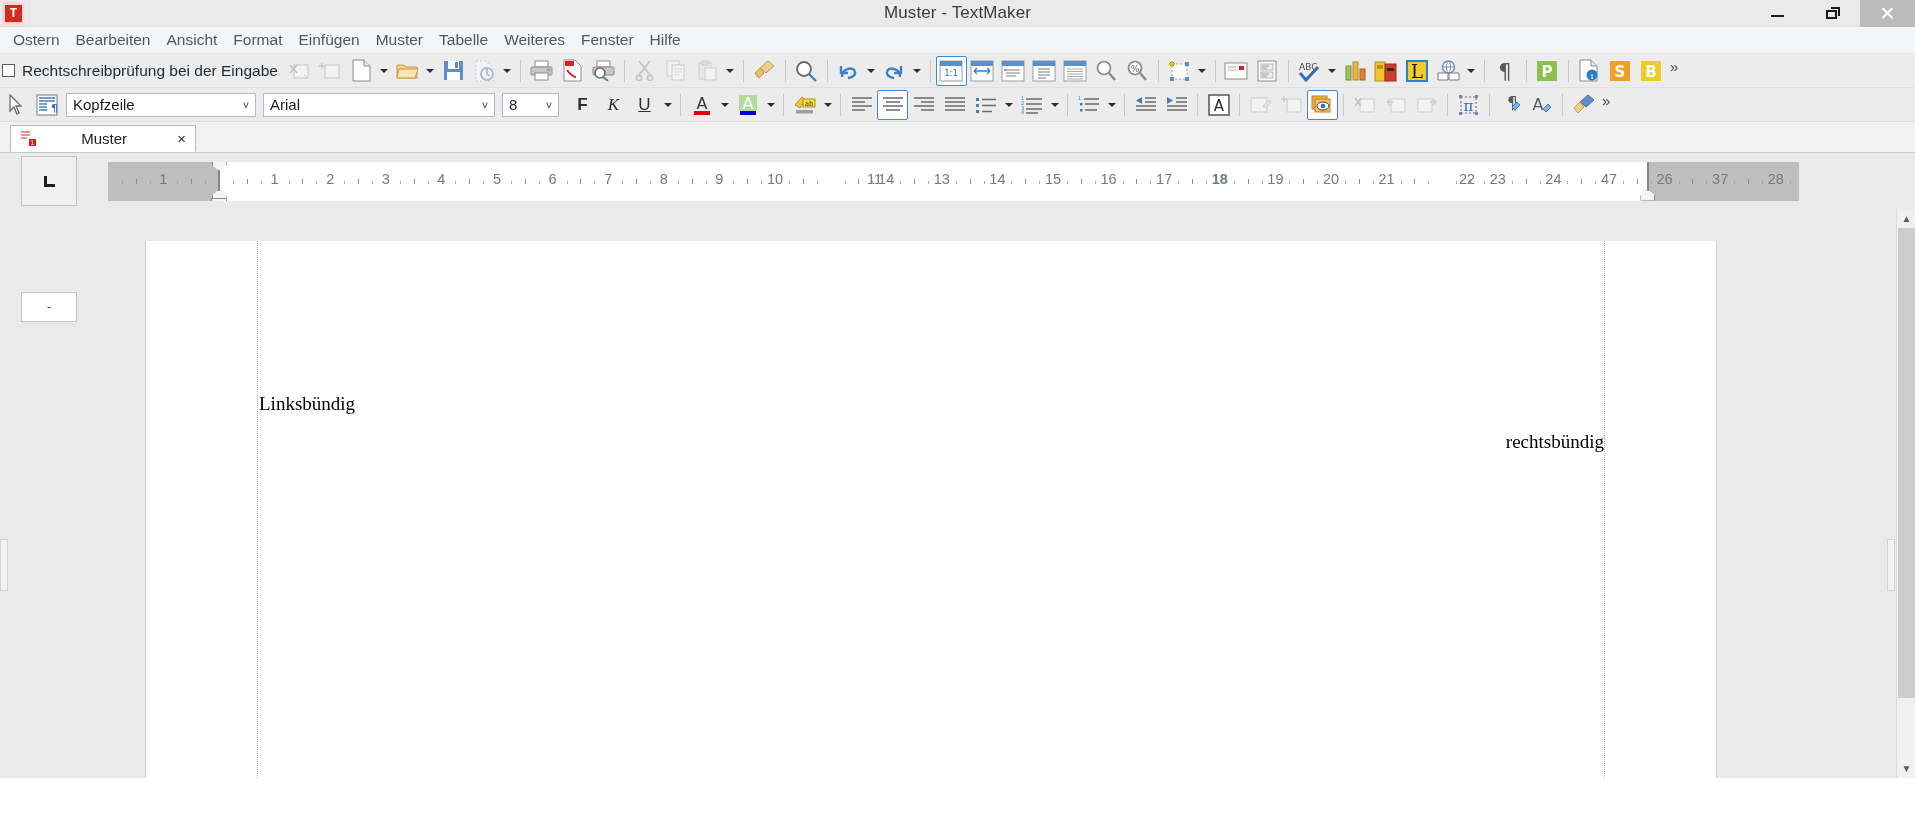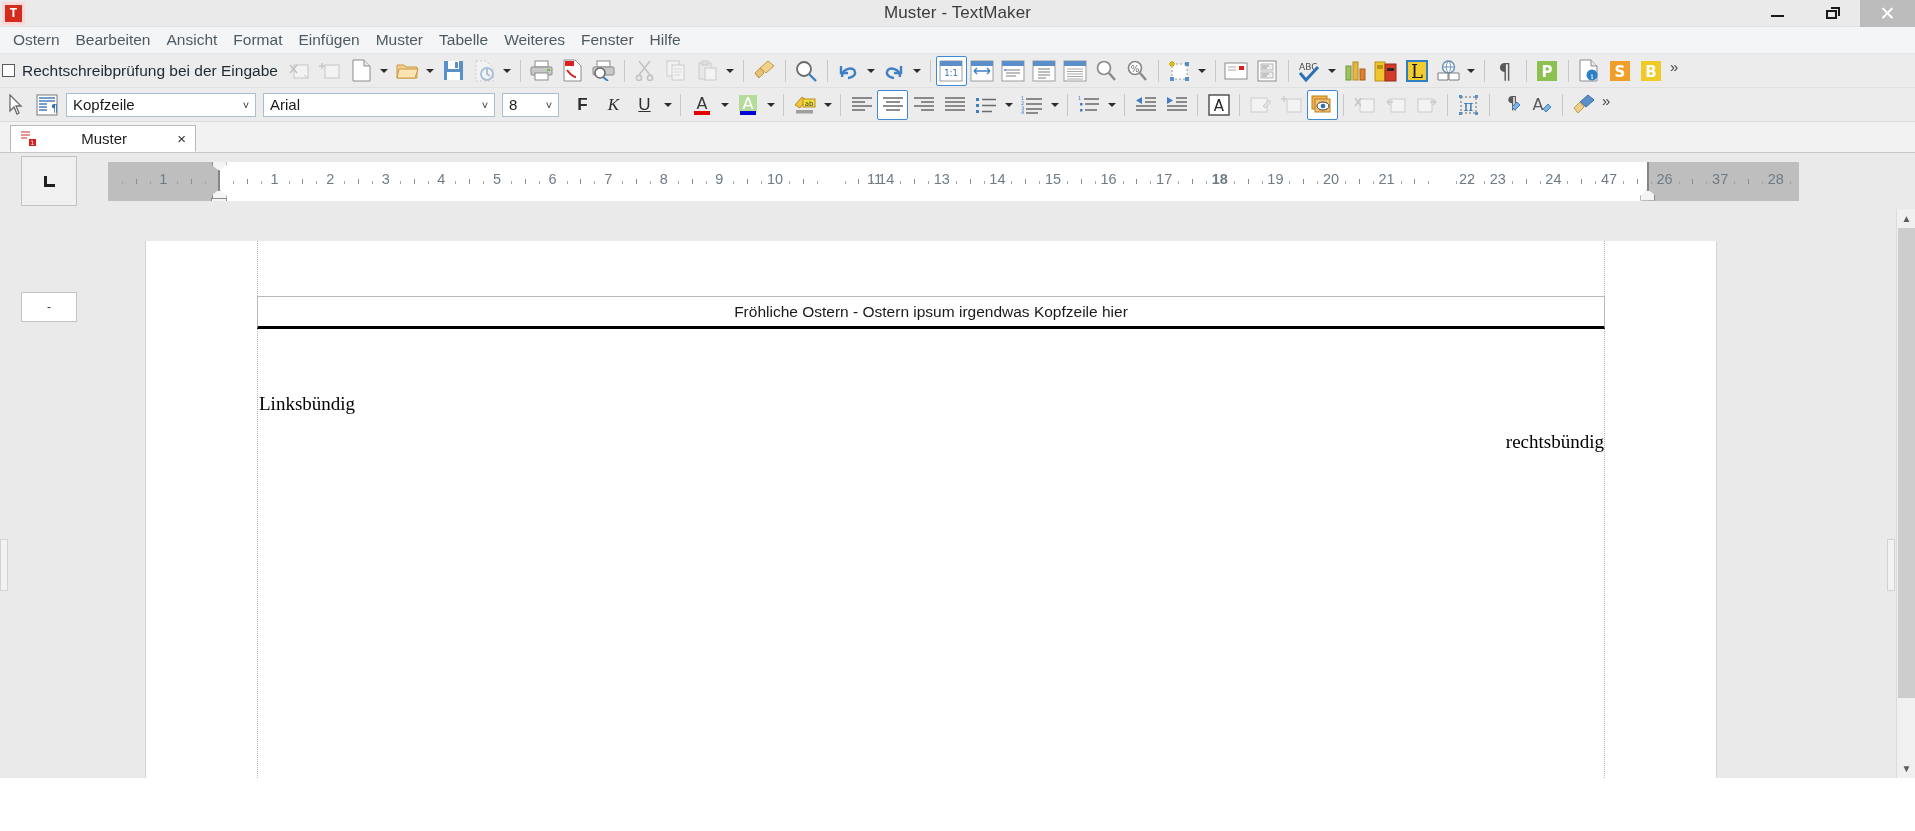--- a/index.html
+++ b/index.html
@@ -1188,23 +1188,20 @@
 
   <div class="canvas">
     <div class="leftbar"></div>
     <div class="pagenum-box">-</div>
 
     <div class="page">
       <div class="page-inner">
         <div class="margin-line-v" style="left:111px;"></div>
         <div class="margin-line-v" style="right:111px;"></div>
 
-        <div class="header-box">
-          <span class="header-text">Fröhliche  Ostern - Ostern ipsum irgendwas Kopfzeile hier</span>
-        </div>
 
         <div class="doc-left">Linksbündig</div>
         <div class="doc-right">rechtsbündig</div>
       </div>
     </div>
 
     <div class="splitter-left"></div>
     <div class="splitter-right"></div>
 
     <div class="vscroll">

